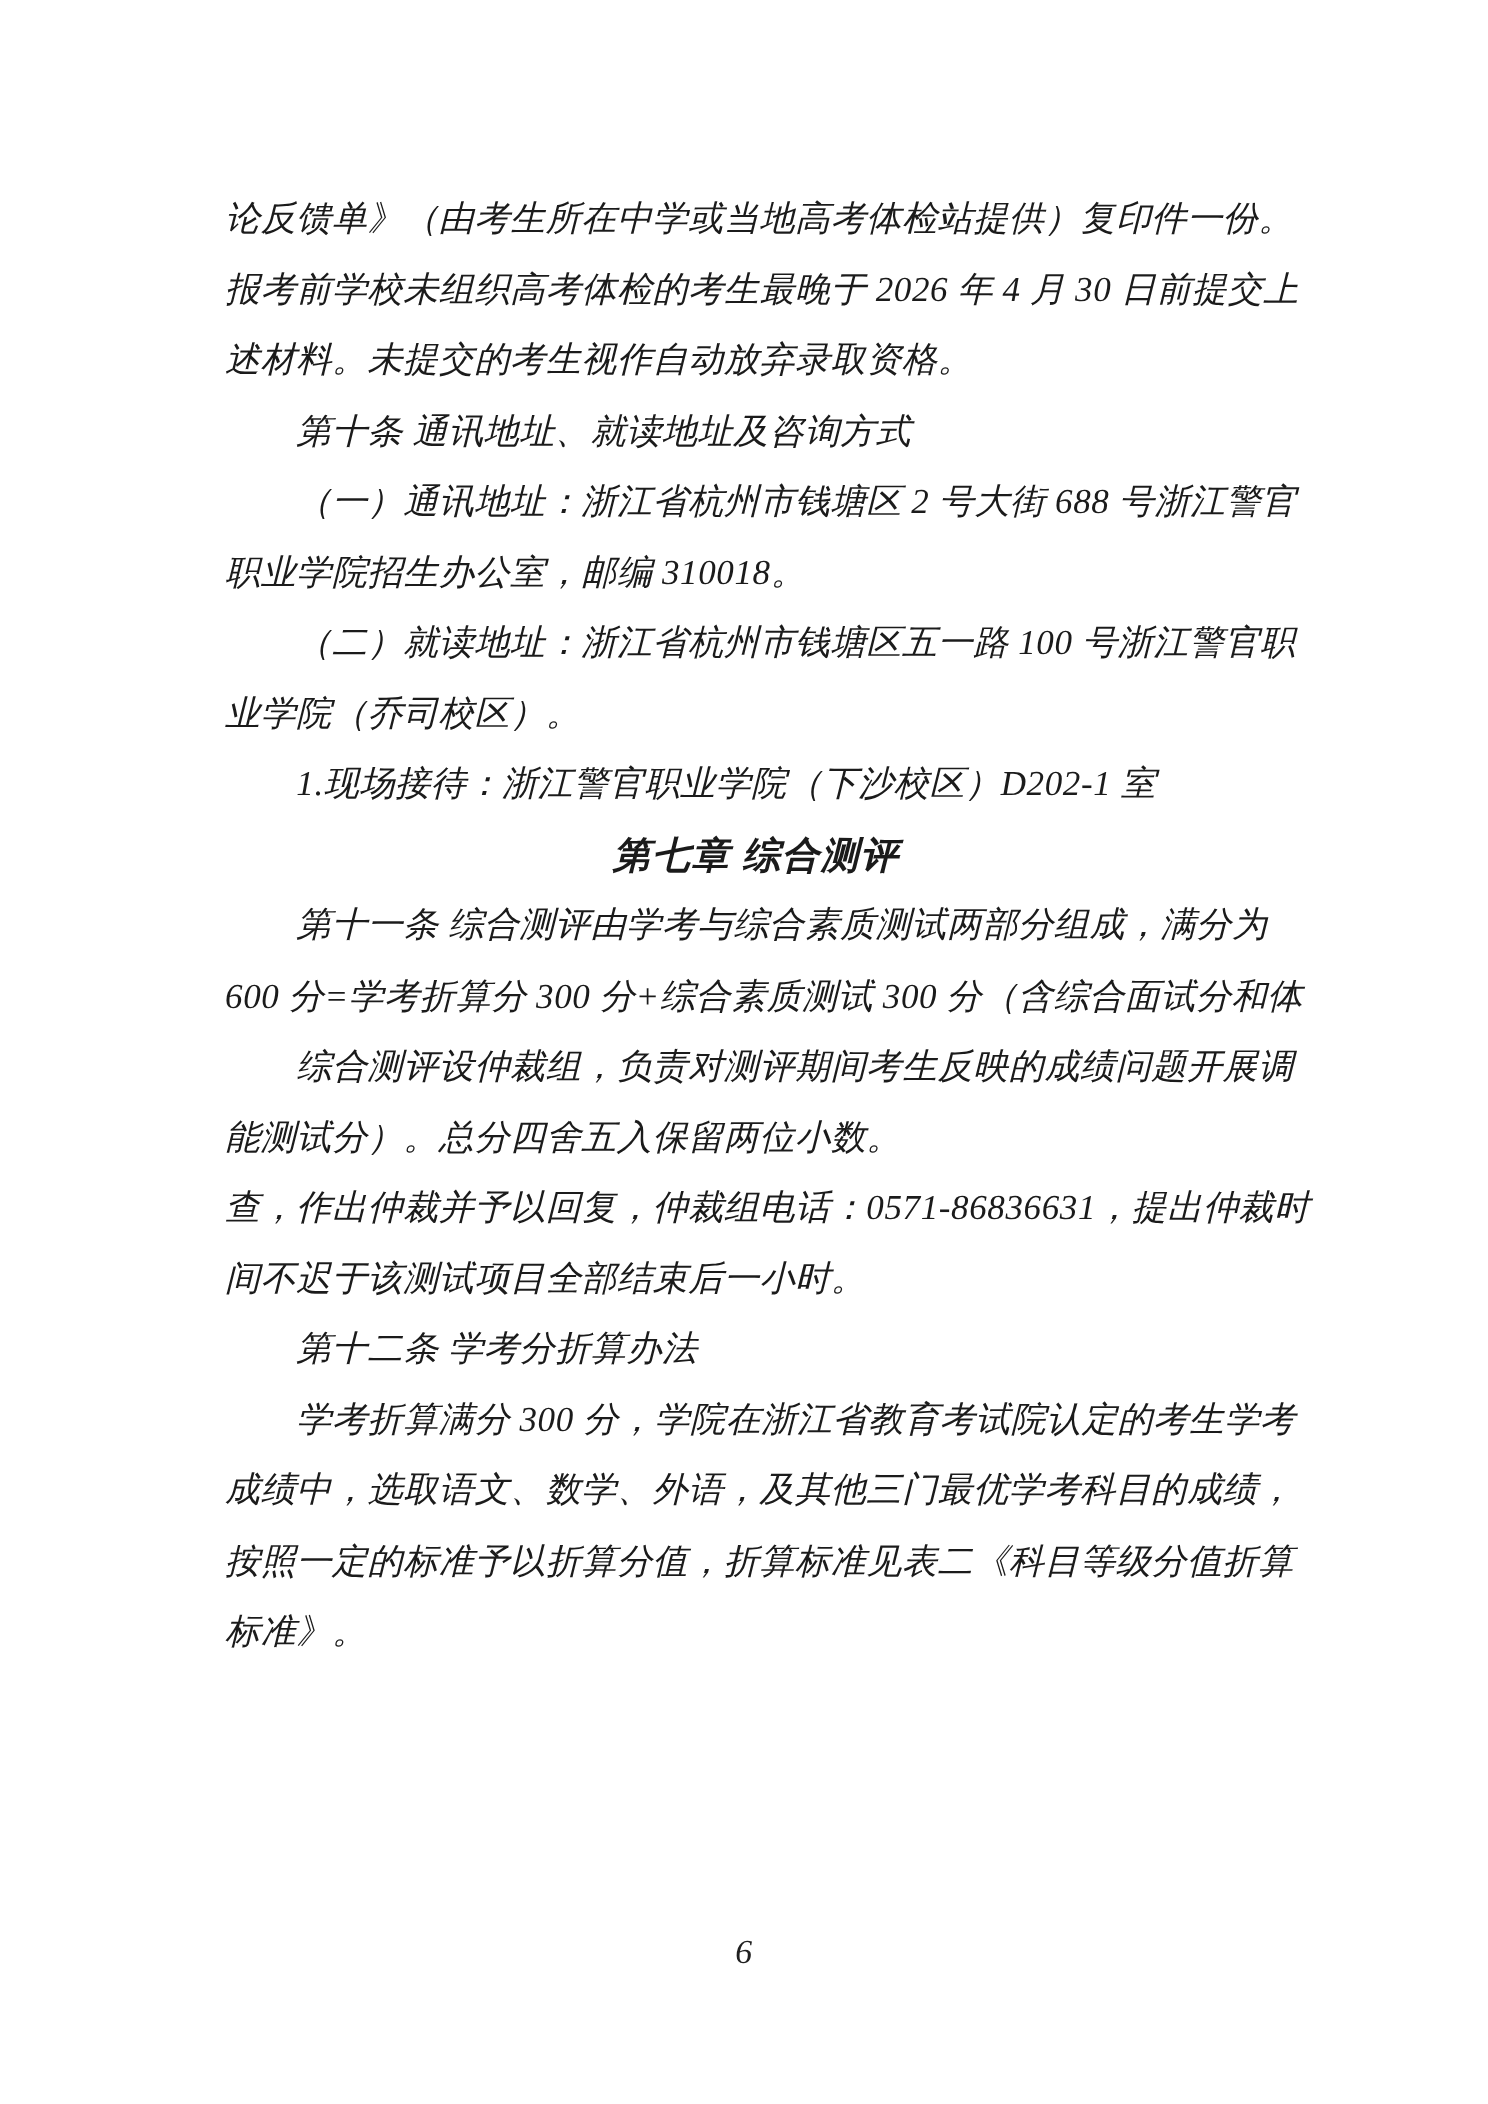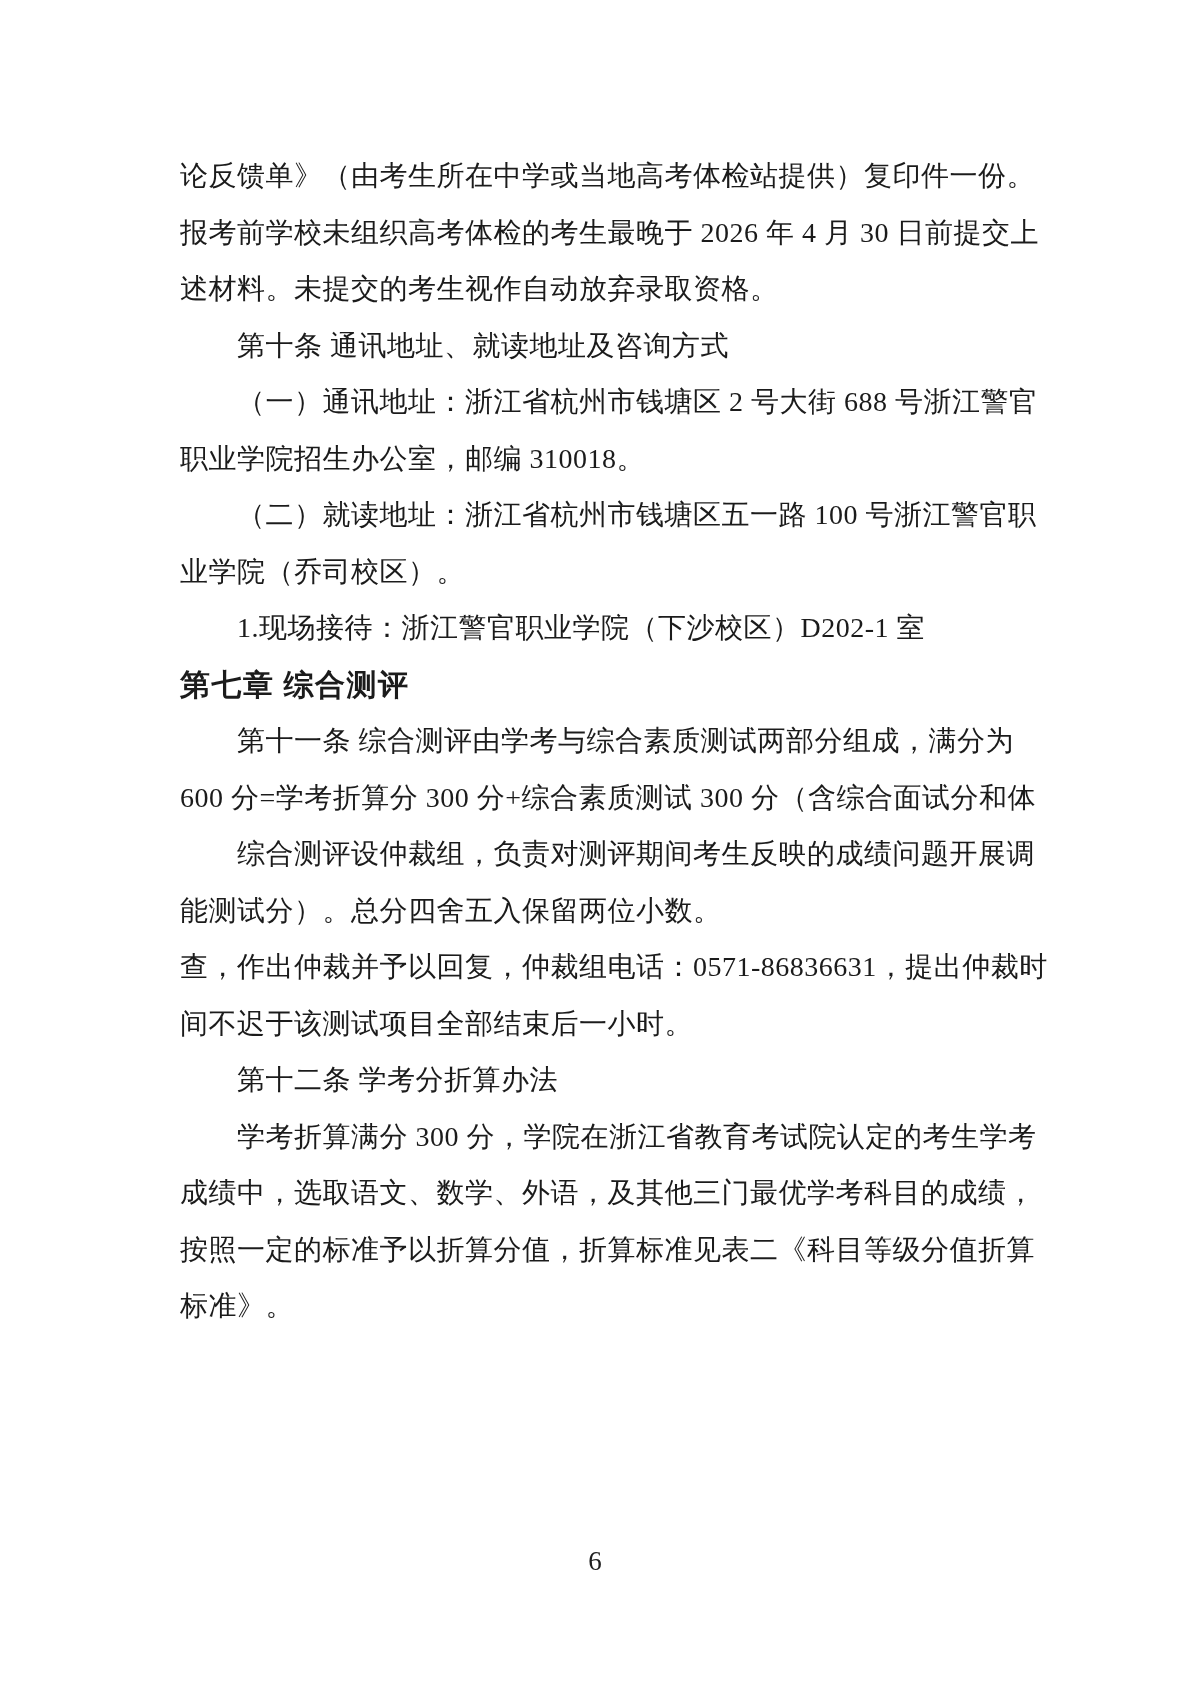--- a/index.html
+++ b/index.html
@@ -8,39 +8,40 @@
     background: #ffffff;
   }
   .page {
     position: relative;
     width: 1190px;
     height: 1578px;
     background: #ffffff;
     overflow: hidden;
     font-family: "Liberation Serif", "DejaVu Serif", serif;
     color: #1b1b1b;
+    font-style: italic;
   }
   .doc {
     position: absolute;
     left: 180px;
     top: 148px;
     width: 850px;
     font-size: 28px;
     line-height: 56.5px;
     letter-spacing: 0.5px;
   }
   .line {
     height: 56.5px;
     white-space: nowrap;
   }
   .line.ind {
     padding-left: 57px;
   }
   .line.heading {
-    text-align: left;
+    text-align: center;
     font-weight: bold;
     font-size: 30px;
     letter-spacing: 1.5px;
     padding-left: 0;
   }
   .pagenum {
     position: absolute;
     top: 1546px;
     left: 0;
     width: 100%;

